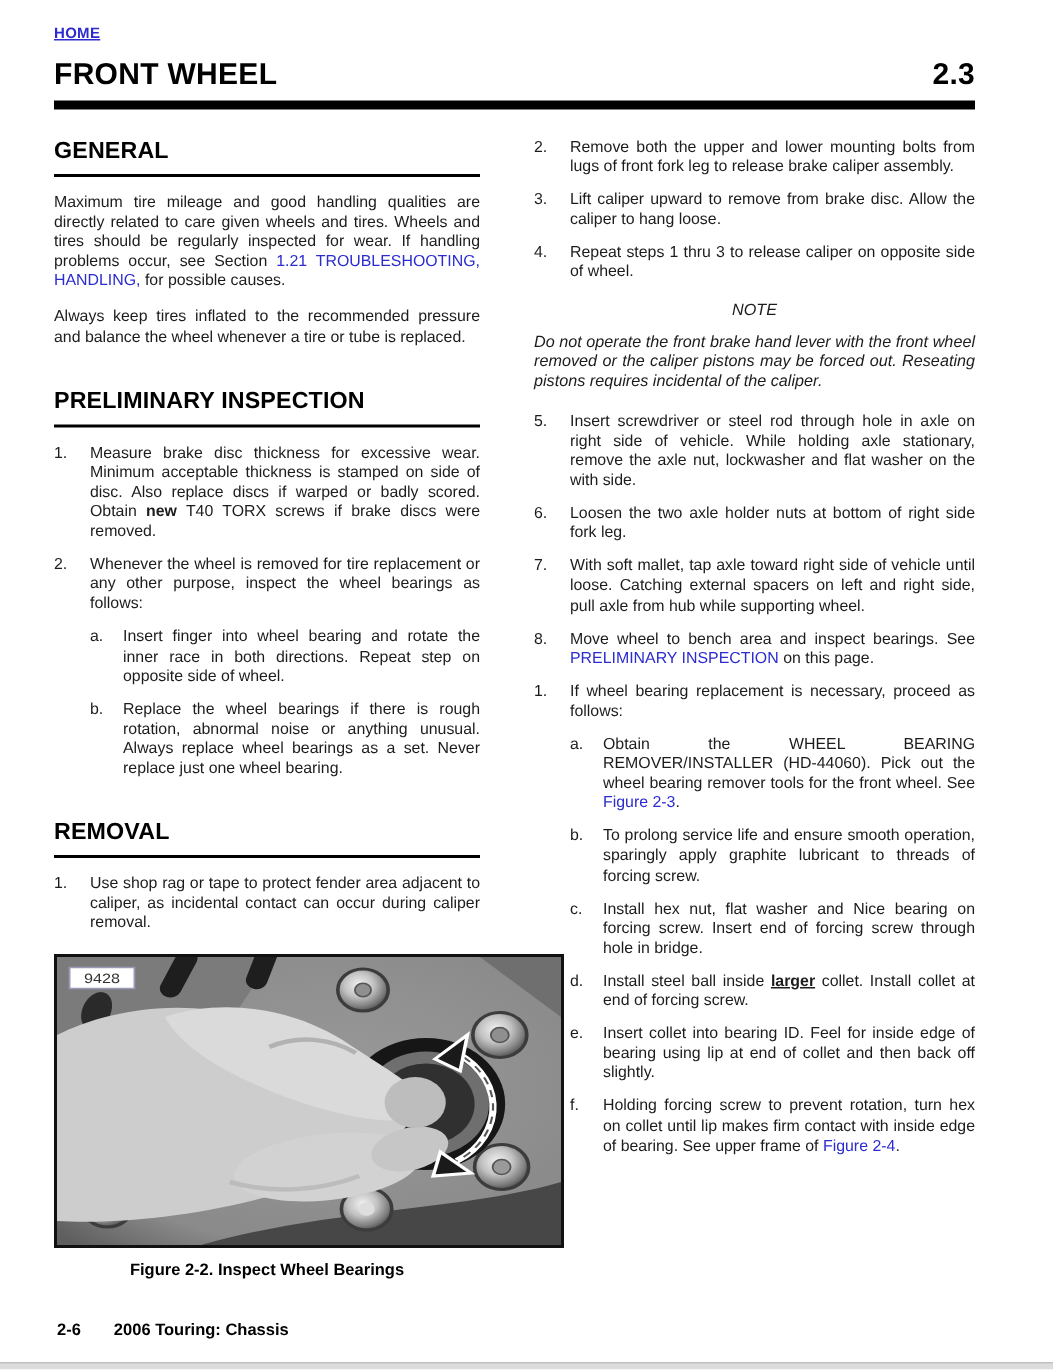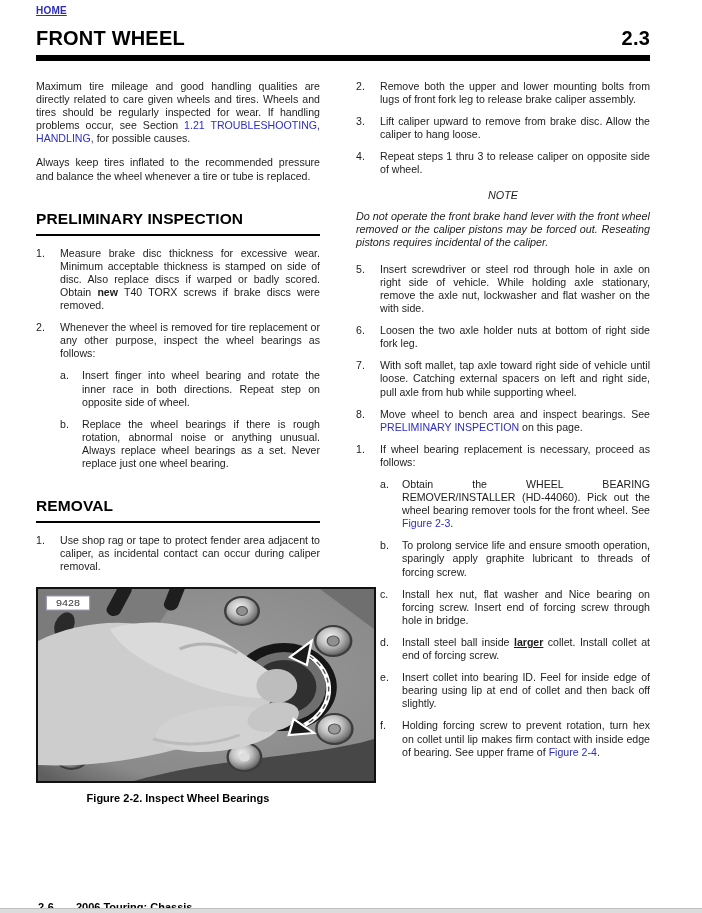--- a/index.html
+++ b/index.html
@@ -4,21 +4,21 @@
 <style>
   * { margin: 0; padding: 0; box-sizing: border-box; }
   html, body { width: 702px; height: 913px; }
   body {
     font-family: "Liberation Sans", sans-serif;
     background: #ffffff;
     color: #1c1c1c;
     position: relative;
     overflow: hidden;
   }
-  .page { padding: 0 52px 0 36px; }
+  .page { padding: 12px 52px 0 36px; }
 
   
   .home-link {
     display: inline-block;
     font-size: 10px; font-weight: bold;
     color: #2b2bd0; text-decoration: underline;
     letter-spacing: 0.2px;
   }
   .title-row {
     display: flex; justify-content: space-between; align-items: baseline;
@@ -77,21 +77,21 @@
     background: #8e8e8e;
   }
   .photo-frame svg { display: block; width: 100%; height: 100%; }
   .fig-caption {
     margin-top: 9px; text-align: center;
     font-size: 11px; font-weight: bold; color: #000;
   }
 
   
   .footer {
-    position: absolute; left: 38px; bottom: 0;
+    position: absolute; left: 38px; bottom: 20px;
     display: flex; gap: 22px;
     font-size: 11px; font-weight: bold; color: #000;
   }
   .bottom-strip {
     position: absolute; left: 0; right: 0; bottom: 0; height: 5px;
     background: #dcdcdc; border-top: 1px solid #c0c0c0;
   }
 </style>
 </head>
 <body>
@@ -103,20 +103,21 @@
   <div class="title-row">
     <div class="page-title">FRONT WHEEL</div>
     <div class="section-no">2.3</div>
   </div>
   <div class="header-rule"></div>
 
   <div class="columns">
 
     <div class="col-left">
 
+      <h2 class="sec">GENERAL</h2>
       <p class="body"><span>Maximum tire mileage and good handling qualities are directly related to care given wheels and tires. Wheels and tires should be regularly inspected for wear. If handling problems occur, see Section </span><a class="inline-link">1.21 TROUBLESHOOTING, HANDLING,</a><span> for possible causes.</span></p>
       <p class="body">Always keep tires inflated to the recommended pressure and balance the wheel whenever a tire or tube is replaced.</p>
 
       <h2 class="sec mt-sec">PRELIMINARY INSPECTION</h2>
       <div class="li">
         <span class="num">1.</span>
         <span class="li-body"><span>Measure brake disc thickness for excessive wear. Minimum acceptable thickness is stamped on side of disc. Also replace discs if warped or badly scored. Obtain </span><span class="b">new</span><span> T40 TORX screws if brake discs were removed.</span></span>
       </div>
       <div class="li">
         <span class="num">2.</span>

